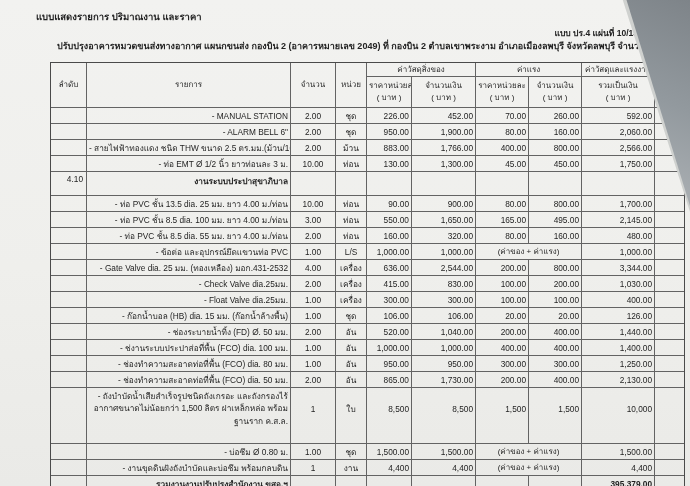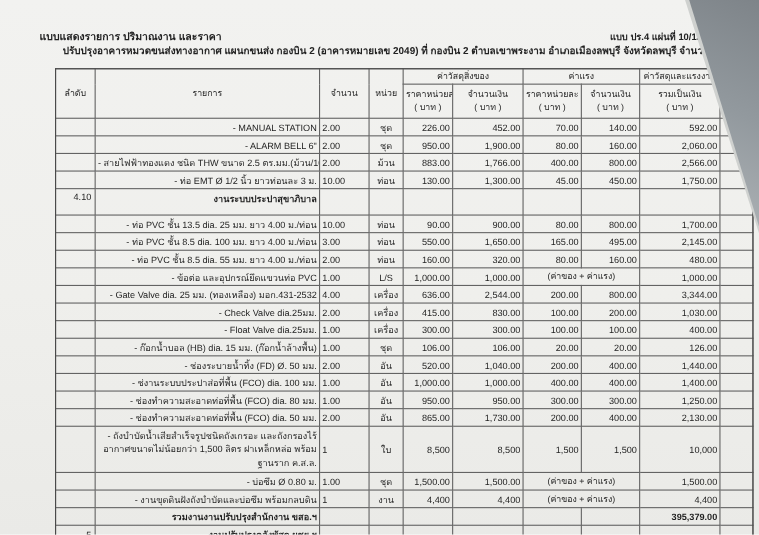--- a/index.html
+++ b/index.html
@@ -15,21 +15,21 @@
     clip-path:polygon(30% 0,100% 0,100% 100%);
     background:#cfd1cf;
   }
   .corner-fold{
     position:absolute;top:0;right:0;width:92px;height:206px;
     clip-path:polygon(31% 0,100% 0,100% 100%);
     background:linear-gradient(205deg,#7e8489 0%,#92999e 45%,#b4b8bb 100%);
   }
   .doc-header{position:absolute;left:0;top:0;width:100%;}
   .form-title{
-    position:absolute;left:36px;top:25px;
+    position:absolute;left:36px;top:9px;
     font-size:9.5px;font-weight:bold;white-space:nowrap;
   }
   .form-ref{
     position:absolute;right:52px;top:26px;
     font-size:8.5px;font-weight:bold;white-space:nowrap;
   }
   .project-line{
     position:absolute;left:57px;top:39px;width:600px;
     font-size:9px;font-weight:bold;white-space:nowrap;
   }
@@ -43,29 +43,29 @@
     padding:0 2px;overflow:hidden;white-space:nowrap;
   }
   .boq{outline:1px solid #4a4a4a;outline-offset:-1px;}
   .boq thead th{font-weight:normal;font-size:8px;text-align:center;background:transparent;margin-top:32px;}
   .boq thead tr.group-row th{height:13px;line-height:12px;}
   .boq thead tr.sub-row th{height:30px;}
   .boq thead .sub div{line-height:1.45;}
   .boq tbody td{height:15px;vertical-align:middle;}
   .c-no{text-align:center;}
   .c-desc{padding-left:12px;text-align:right;}
-  .c-qty{text-align:left;padding-right:6px;}
+  .c-qty{text-align:center;padding-right:6px;}
   .c-unit{text-align:center;}
   .c-num{text-align:right;padding-right:9px;}
   .c-mergedlab{text-align:center;font-size:8px;margin-top:24px;}
   .r-section .c-desc{font-weight:bold;padding-left:3px;}
   .r-section .c-no{text-align:right;padding-right:3px;margin-left:18px;}
   .r-total .c-desc{text-align:right;font-weight:bold;padding-left:17px;}
   .r-total .c-total{font-weight:bold;}
-  .r-tall td{height:auto;padding-top:2px;padding-bottom:2px;vertical-align:top;}
+  .r-tall td{height:auto;padding-top:2px;padding-bottom:16px;vertical-align:top;}
   .r-tall .c-desc{white-space:normal;line-height:1.5;}
   
   #rows tr:nth-child(5) td{height:21px;vertical-align:top;padding-top:2px;}
   
   #rows tr:nth-child(22) td{height:16px;}
 </style>
 </head>
 <body>
 
 <div class="doc-header">
@@ -123,21 +123,21 @@
   </thead>
   <tbody id="rows">
       <tr class="r-item">
         <td class="c-no"></td>
         <td class="c-desc">- MANUAL STATION</td>
         <td class="c-qty">2.00</td>
         <td class="c-unit">ชุด</td>
         <td class="c-num">226.00</td>
         <td class="c-num">452.00</td>
         <td class="c-num">70.00</td>
-        <td class="c-num">140.00</td>
+        <td class="c-num">260.00</td>
         <td class="c-num c-total">592.00</td>
         <td class="c-note"></td>
       </tr>
       <tr class="r-item">
         <td class="c-no"></td>
         <td class="c-desc">- ALARM BELL 6"</td>
         <td class="c-qty">2.00</td>
         <td class="c-unit">ชุด</td>
         <td class="c-num">950.00</td>
         <td class="c-num">1,900.00</td>

